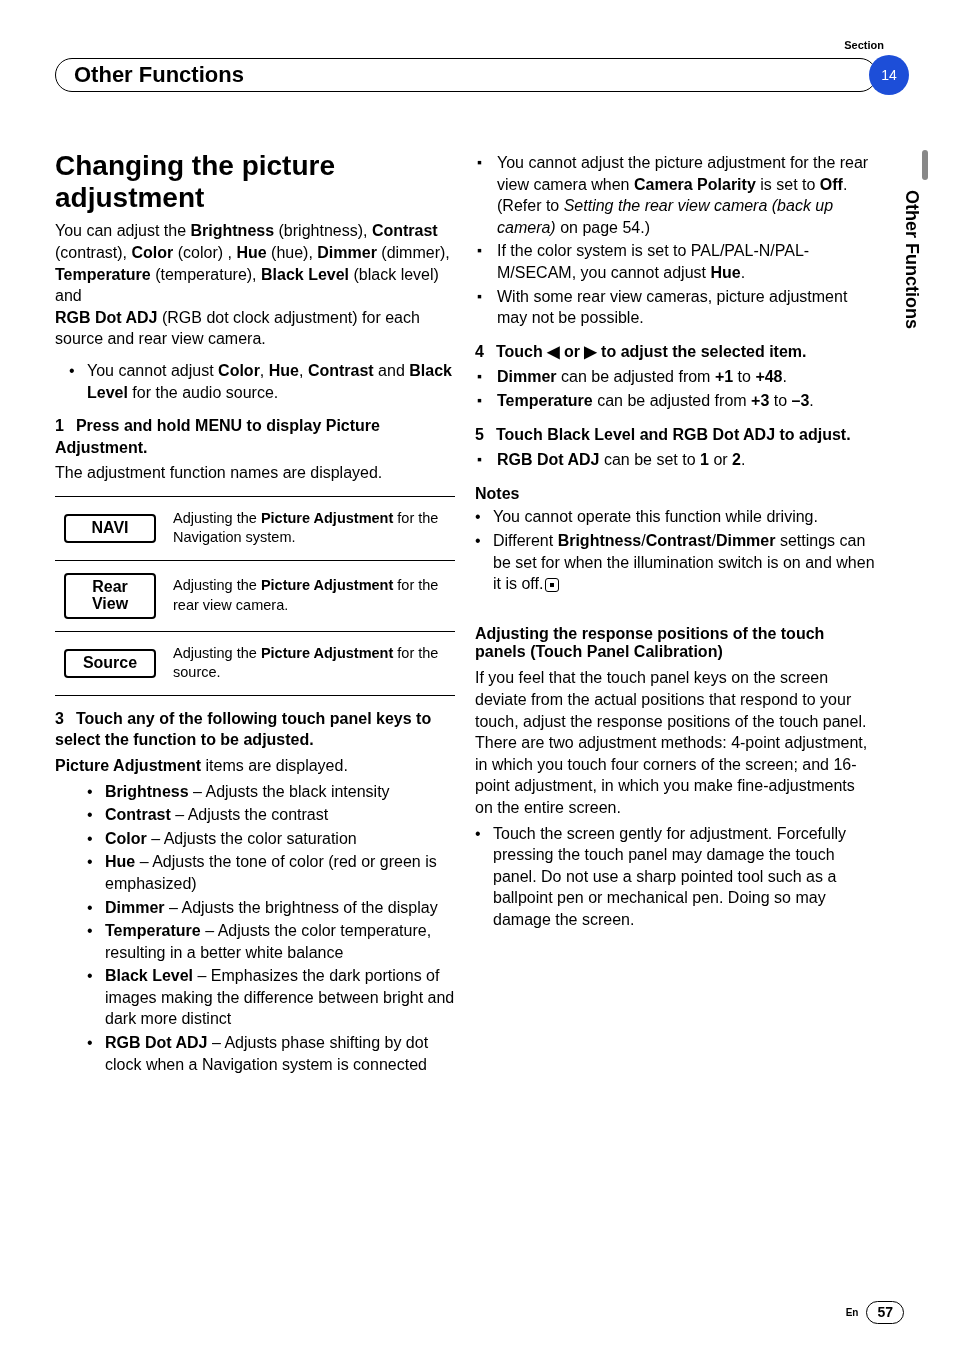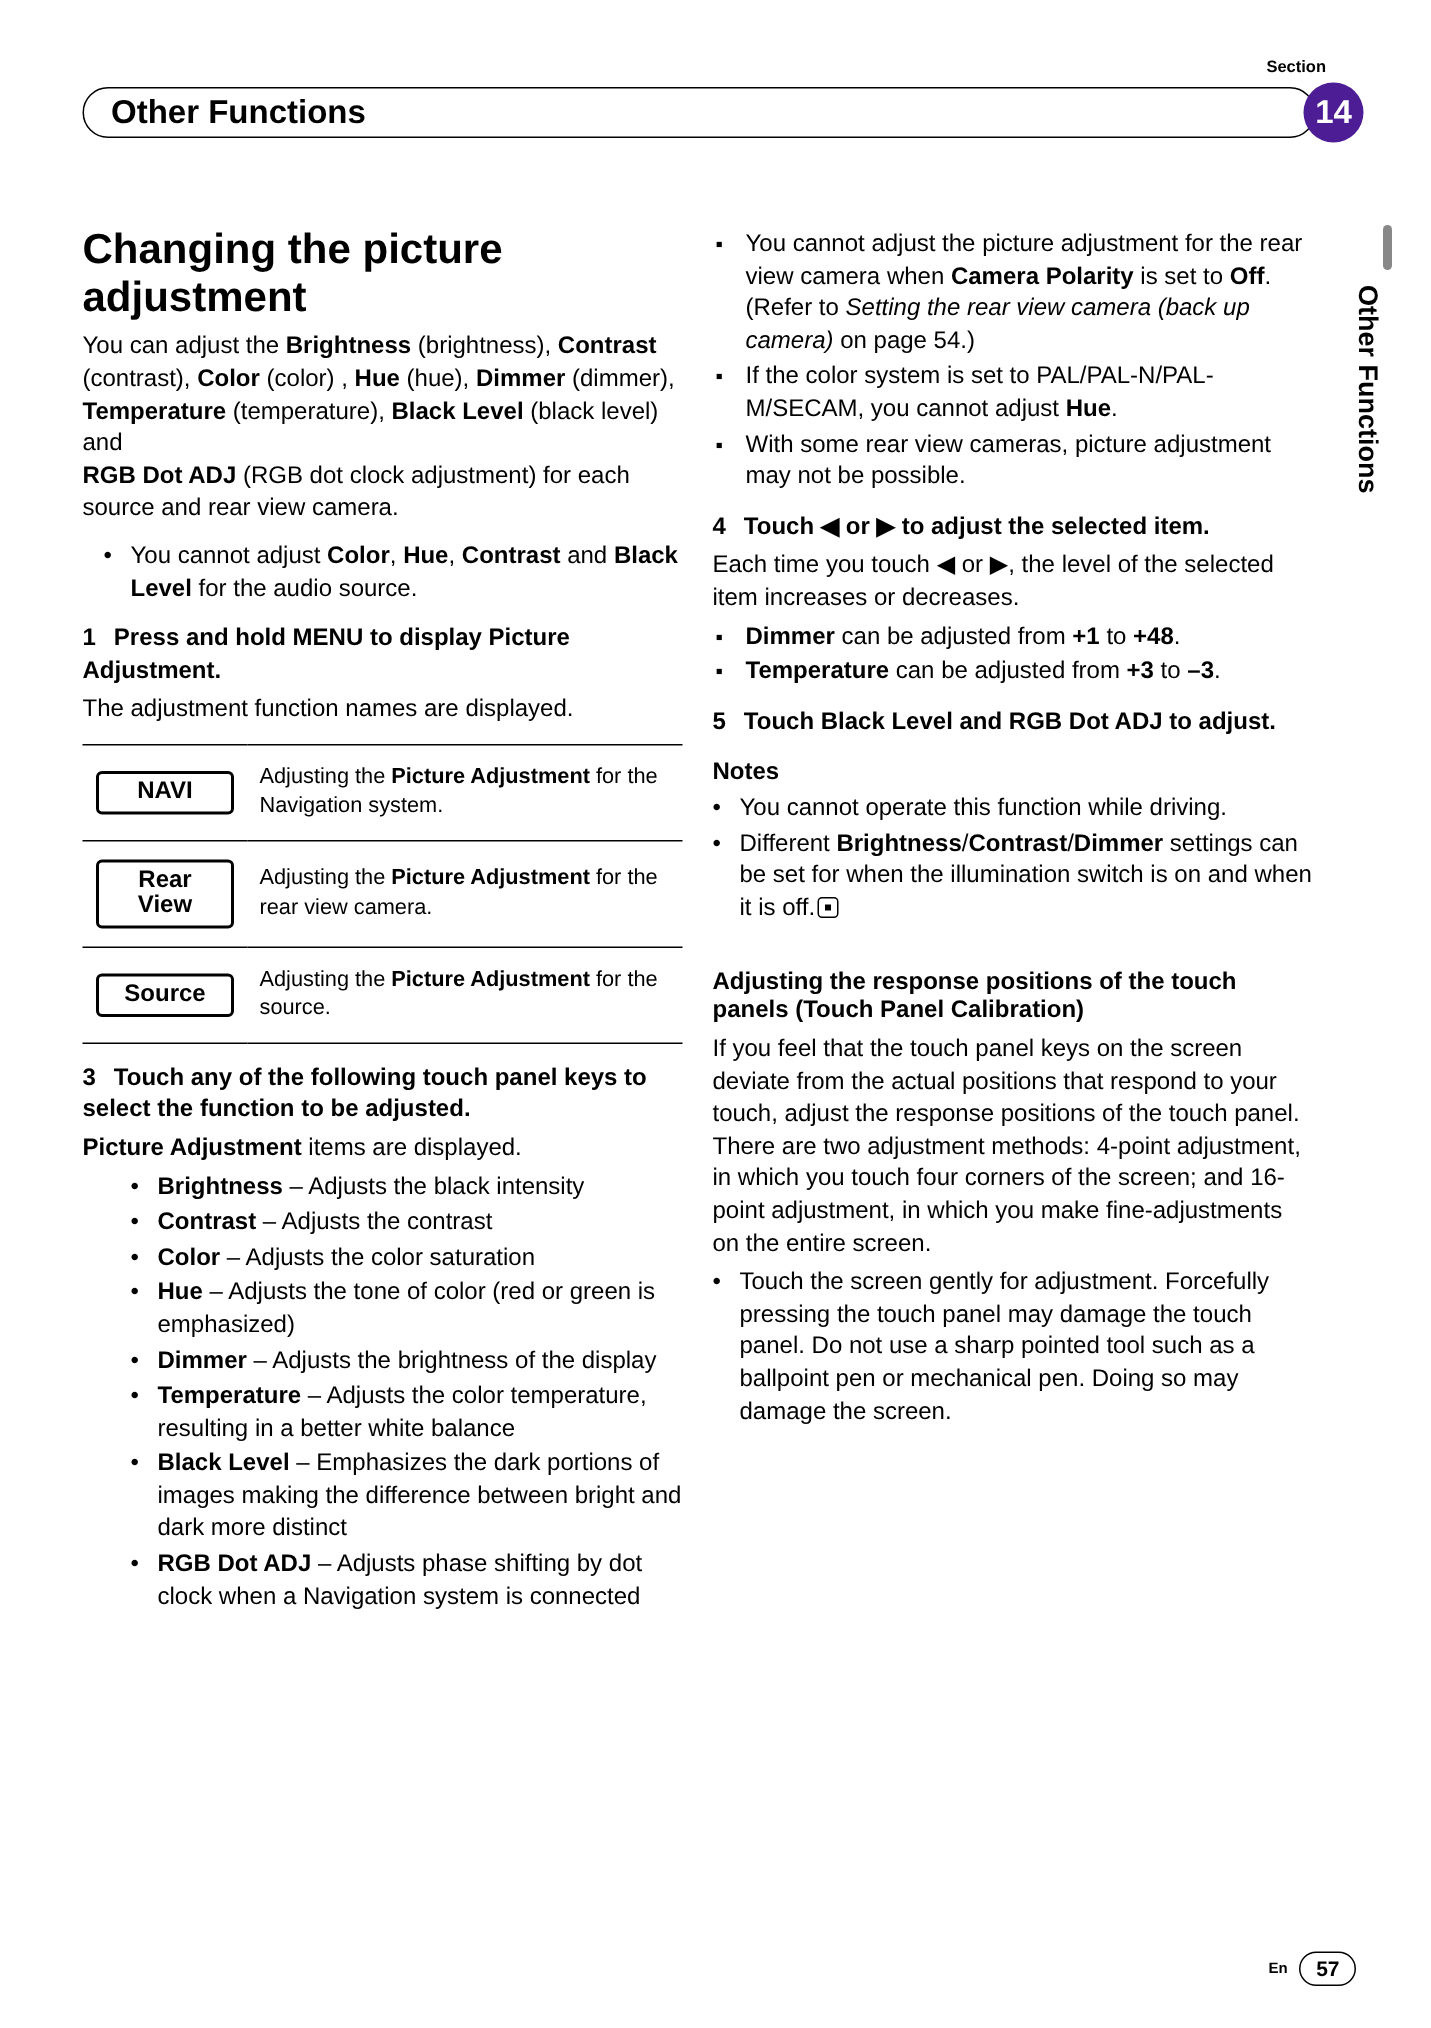--- a/index.html
+++ b/index.html
@@ -36,25 +36,25 @@
       padding: 4px 18px;
       font-size: 22px;
       font-weight: 900;
       display: flex;
       align-items: center;
       height: 34px;
     }
     .page-num-badge {
       width: 40px;
       height: 40px;
-      background: #4c1d95;
+      background: #1d4ed8;
       color: #fff;
       border-radius: 50%;
-      font-size: 22px;
-      font-weight: bold;
+      font-size: 14px;
+      font-weight: normal;
       display: flex;
       align-items: center;
       justify-content: center;
       margin-left: -8px;
       position: relative;
       z-index: 2;
     }
     .sidebar-text {
       position: absolute;
       top: 190px;
@@ -278,32 +278,30 @@
       </li>
       <li>
         <span>If the color system is set to PAL/PAL-N/PAL-M/SECAM, you cannot adjust </span><b>Hue</b><span>.</span>
       </li>
       <li>With some rear view cameras, picture adjust­ment may not be possible.</li>
     </ul>
 
     <p class="step">
       <span class="step-num">4</span><span class="step-title"><span>Touch </span><span>◀</span><span> or </span><span>▶</span><span> to adjust the selected item.</span></span>
     </p>
-    <p>
-      <span>Each time you touch </span><span>◀</span><span> or </span><span>▶</span><span>, the level of the selected item increases or decreases.</span>
-    </p>
     <ul class="square">
       <li><b>Dimmer</b><span> can be adjusted from </span><b>+1</b><span> to </span><b>+48</b><span>.</span></li>
       <li><b>Temperature</b><span> can be adjusted from </span><b>+3</b><span> to </span><b>–3</b><span>.</span></li>
     </ul>
 
     <p class="step">
       <span class="step-num">5</span><span class="step-title">Touch Black Level and RGB Dot ADJ to adjust.</span>
     </p>
     <ul class="square">
+      <li><b>RGB Dot ADJ</b><span> can be set to </span><b>1</b><span> or </span><b>2</b><span>.</span></li>
     </ul>
 
     <p class="notes-head">Notes</p>
     <ul class="bullets" style="padding-left:4px">
       <li>You cannot operate this function while driving.</li>
       <li>
         <span>Different </span><b>Brightness</b>/<b>Contrast</b>/<b>Dimmer</b><span> set­tings can be set for when the illumination switch is on and when it is off.</span><span class="end-icon"></span>
       </li>
     </ul>
 

